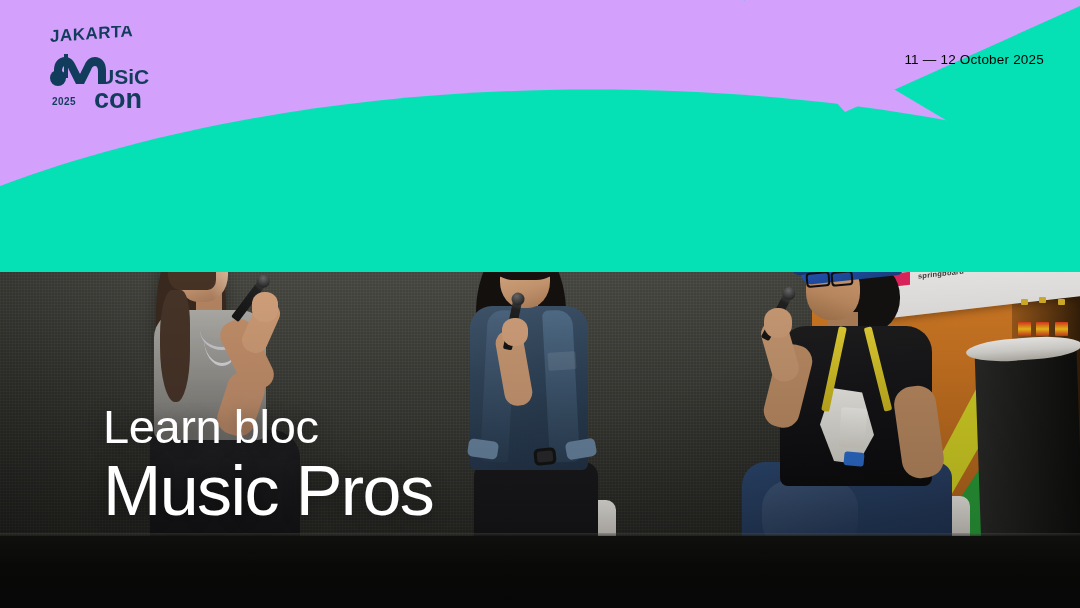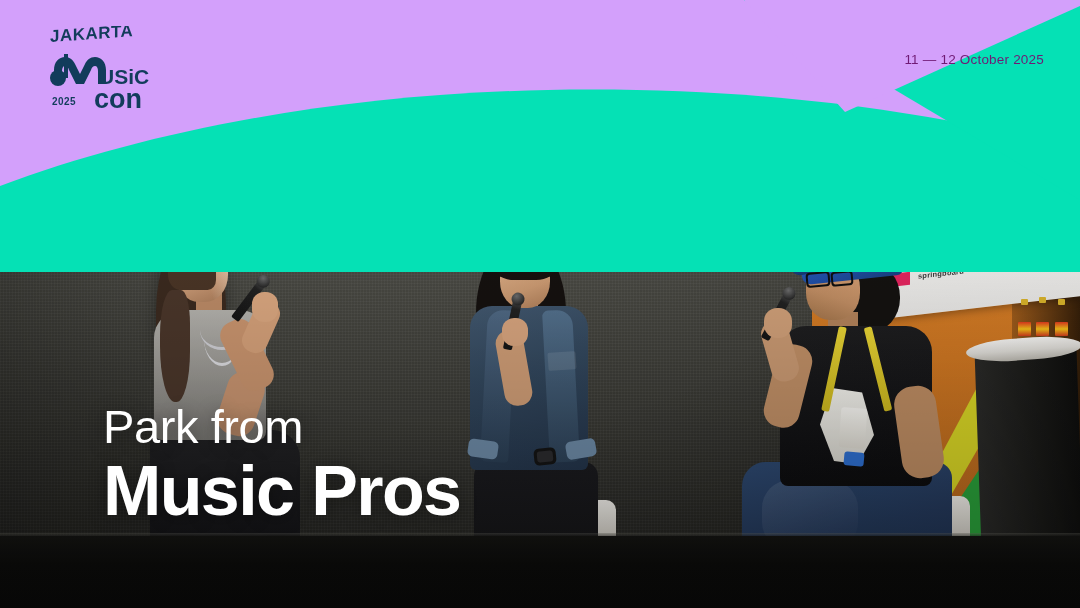--- a/index.html
+++ b/index.html
@@ -251,30 +251,30 @@
   
   .headline{
     position:absolute; left:103px; top:403px; z-index:4;
     color:#ffffff; line-height:1.0;
     text-shadow:0 2px 18px rgba(0,0,0,.42);
   }
   .headline .line1{
     font-size:47px; font-weight:400; letter-spacing:-0.4px; display:block;
   }
   .headline .line2{
-    font-size:70px; font-weight:700; letter-spacing:-1.6px; display:block; margin-top:6px;text-align:center;
+    font-size:70px; font-weight:400; letter-spacing:-1.6px; display:block; margin-top:6px;text-align:center;
   }
 
   
   .logo{ position:absolute; left:36px; top:26px; width:130px; height:86px; z-index:5; }
 
   
   .datebox{
     position:absolute; right:36px; top:50px; z-index:5;
-    text-align:right; color:#701a75;
+    text-align:right; color:#000000;
     font-size:13.5px; line-height:1.55; font-weight:500; letter-spacing:.2px;
     white-space:nowrap;
   }
   .datebox .d2{ font-size:13px; }
 </style>
 </head>
 <body>
 
 <div id="poster">
 
@@ -477,17 +477,17 @@
         <text x="16" y="79">2025</text>
       </g>
     </g>
   </svg>
 
   <div class="datebox">
     <div class="d1">11 — 12  October 2025</div>
   </div>
 
   <div class="headline">
-    <span class="line1">Park from</span>
+    <span class="line1">Learn bloc</span>
     <span class="line2">Music Pros</span>
   </div>
 
 </div>
 
 </body></html>

